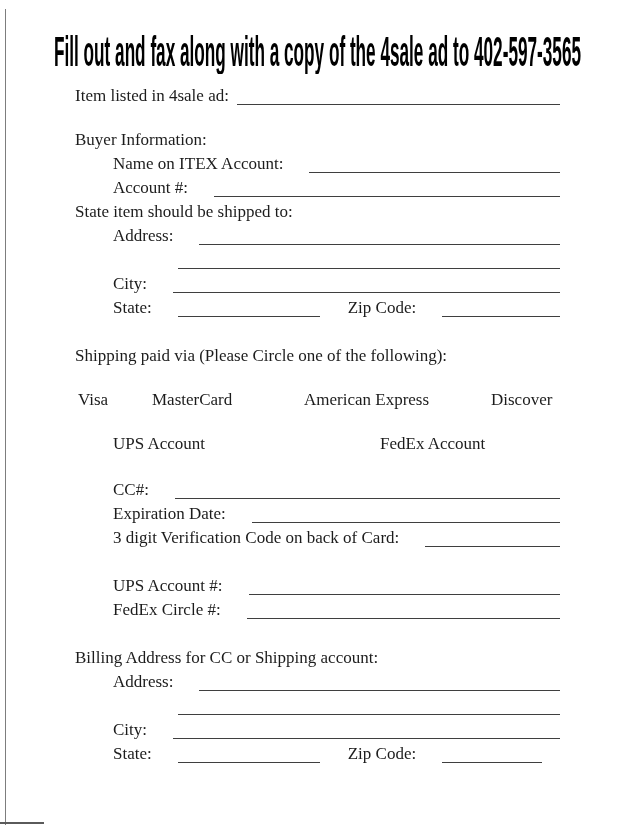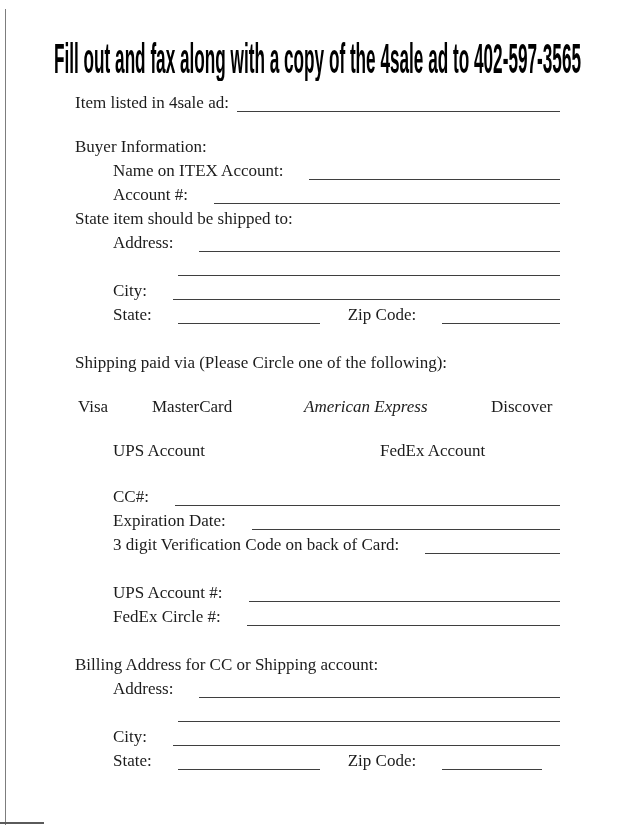--- a/index.html
+++ b/index.html
@@ -14,21 +14,21 @@
   .scan-edge-left {
     position:absolute; left:5px; top:9px; bottom:0;
     width:1px; background:#7d7d7d;
   }
   .scan-edge-bottom {
     position:absolute; left:0; bottom:1px;
     width:44px; height:2px; background:#5a5a5a;
   }
   .content { position:absolute; left:75px; right:78px; top:30px; }
 
-  .title-wrap { margin:7px -25px 10px -25px; height:44px; }
+  .title-wrap { margin:0 -25px 10px -25px; height:44px; }
   .title-wrap svg { display:block; }
   .title-wrap text {
     font-family:"Liberation Sans", sans-serif;
     font-weight:bold;
     font-size:42px;
     fill:#000000;
   }
 
   .row { display:flex; align-items:flex-end; height:24px; font-size:17px; }
   .label { white-space:pre; line-height:24px; }
@@ -46,21 +46,21 @@
   .cont .fill { margin-left:0; }
 
   .gap24 { height:24px; }
   .gap22 { height:22px; }
   .gap20 { height:20px; }
 
   .choice-row { position:relative; height:24px; font-size:17px;margin-top:20px; }
   .choice { position:absolute; bottom:0; line-height:24px; white-space:pre; }
   .c-visa { left:3px; }
   .c-mastercard { left:77px; }
-  .c-amex { left:229px;font-style:italic; }
+  .c-amex { left:229px; }
   .c-discover { left:416px; }
   .c-ups { left:38px; }
   .c-fedex { left:305px; }
 </style>
 </head>
 <body>
 
 <div class="page">
   <div class="scan-edge-left"></div>
   <div class="scan-edge-bottom"></div>

